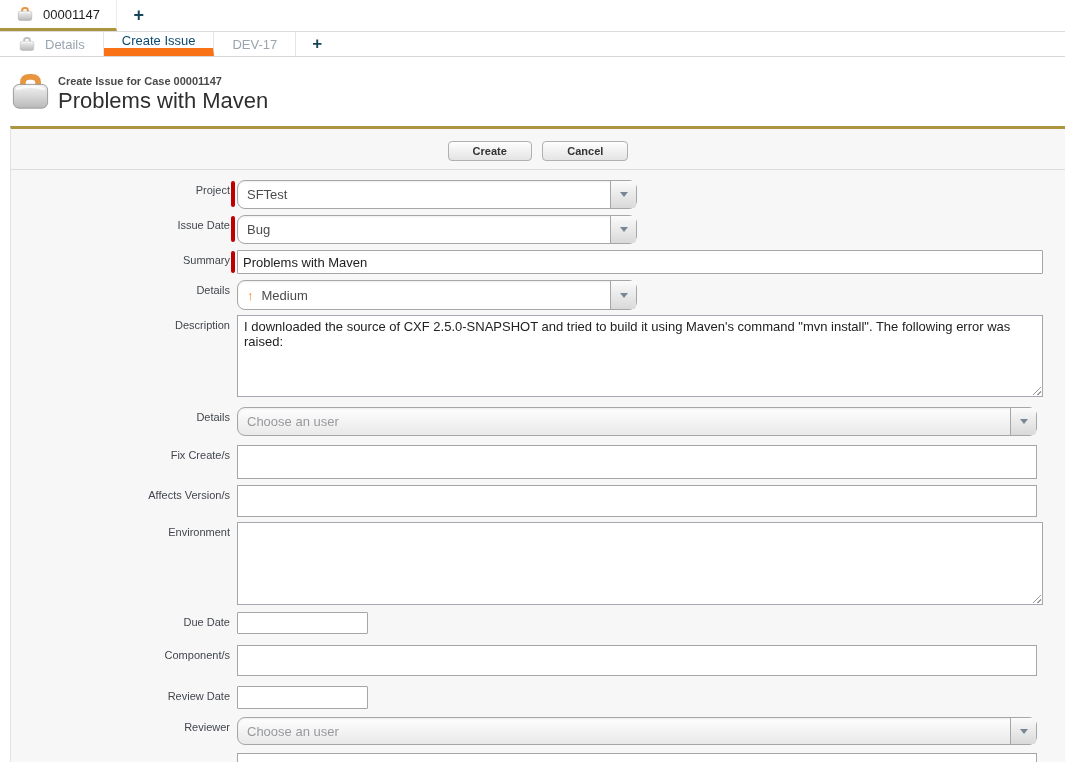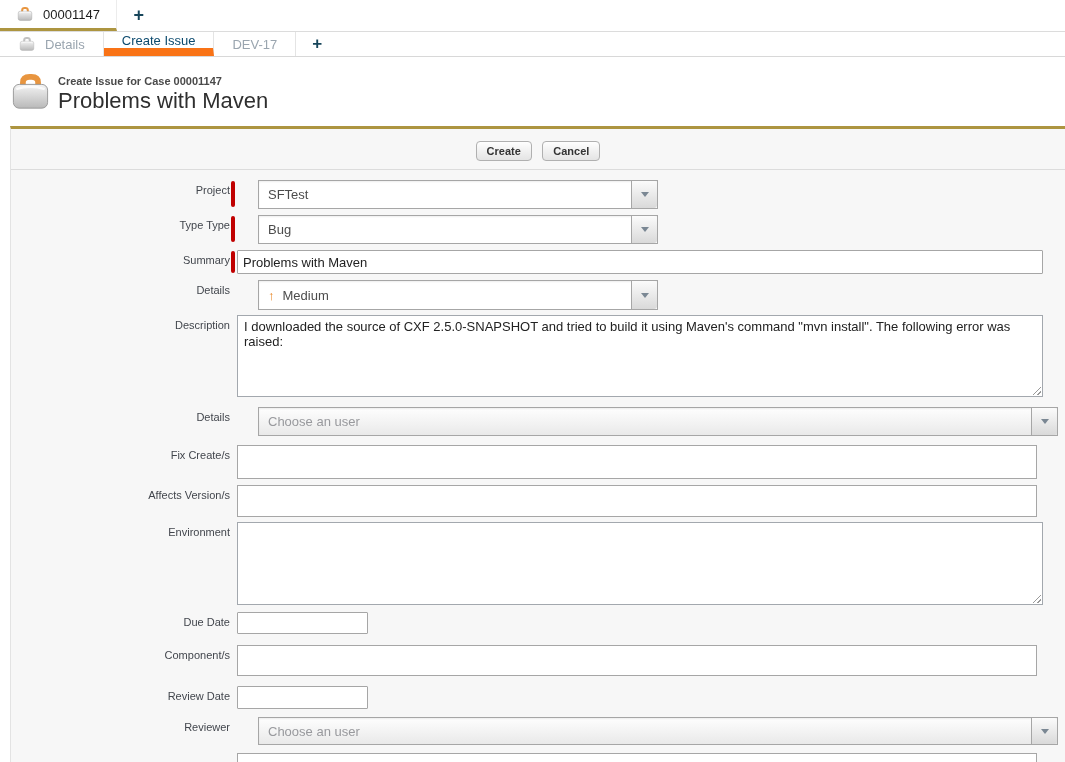--- a/index.html
+++ b/index.html
@@ -26,36 +26,36 @@
   .pagehead { display:flex; align-items:flex-start; gap:8px; padding:16px 0 12px 11px; background:#fff; }
   .pagehead .texts { padding-top:2px; }
   .subtitle { font-size:11px; font-weight:bold; color:#4a4a4a; }
   .title { font-size:22px; color:#2f2f2f; margin-top:1px; }
 
   
   .panel { margin-left:10px; width:1055px; height:640px; background:#f7f7f7;
            border-top:3px solid #ad9540; border-left:1px solid #e3e3e3; }
   .actions { padding:12px 0 8px; text-align:center; border-bottom:1px solid #dcdcdc; }
   .btn-action { font-family:"Liberation Sans", sans-serif; font-size:11px; font-weight:bold;
-                color:#333; padding:3px 10px; margin:0 3px; border:1px solid #b0b0b0;
+                color:#333; padding:3px 24px; margin:0 3px; border:1px solid #b0b0b0;
                 border-radius:4px; background:linear-gradient(#fefefe,#e4e4e4); cursor:pointer; }
 
   
   .form { padding-top:10px; }
   .row { display:flex; align-items:flex-start; }
   .lbl { width:219px; text-align:right; padding-top:4px; font-size:11px;
          font-weight:normal; color:#42464d; }
   .fw { position:relative; margin-left:7px; }
   .req::before { content:""; position:absolute; left:-6px; top:1px; width:4px;
                  background:#c00000; border-radius:2px; }
   .req.h29::before { height:26px; }
   .req.h24::before { height:22px; }
 
-  .combo { display:flex; border:1px solid #a6a6a6; border-radius:0; background:#fff;
-           box-shadow:inset 0 1px 2px rgba(0,0,0,.07);margin-left:21px; }
+  .combo { display:flex; border:1px solid #a6a6a6; border-radius:8px; background:#fff;
+           box-shadow:inset 0 1px 2px rgba(0,0,0,.07); }
   .combo .val { flex:1; display:flex; align-items:center; gap:8px; padding-left:9px;
                 font-size:13px; color:#4c4c4c; overflow:hidden; white-space:nowrap; }
   .combo .dbtn { width:26px; border-left:1px solid #a6a6a6; border-radius:0 3px 3px 0;
                  background:linear-gradient(#fbfbfb,#d9d9d9); display:flex;
                  align-items:center; justify-content:center; cursor:pointer; }
   .tri { width:0; height:0; border-left:4px solid transparent; border-right:4px solid transparent;
          border-top:5px solid #7a8793; }
   .combo.gradient { background:linear-gradient(#fefefe,#e9e9e9); }
   .combo .ph { color:#98999d; }
   .pri-arrow { color:#e8821e; font-weight:bold; font-size:13px; }
@@ -153,21 +153,21 @@
         <div class="combo w400 h29">
           <span class="val">SFTest</span>
           <span class="dbtn">
               <span class="tri"></span>
             </span>
         </div>
       </div>
     </div>
 
     <div class="row" style="margin-bottom:6px">
-      <div class="lbl">Type Type</div>
+      <div class="lbl">Issue Date</div>
       <div class="fw req h29">
         <div class="combo w400 h29">
           <span class="val">Bug</span>
           <span class="dbtn">
               <span class="tri"></span>
             </span>
         </div>
       </div>
     </div>
 

